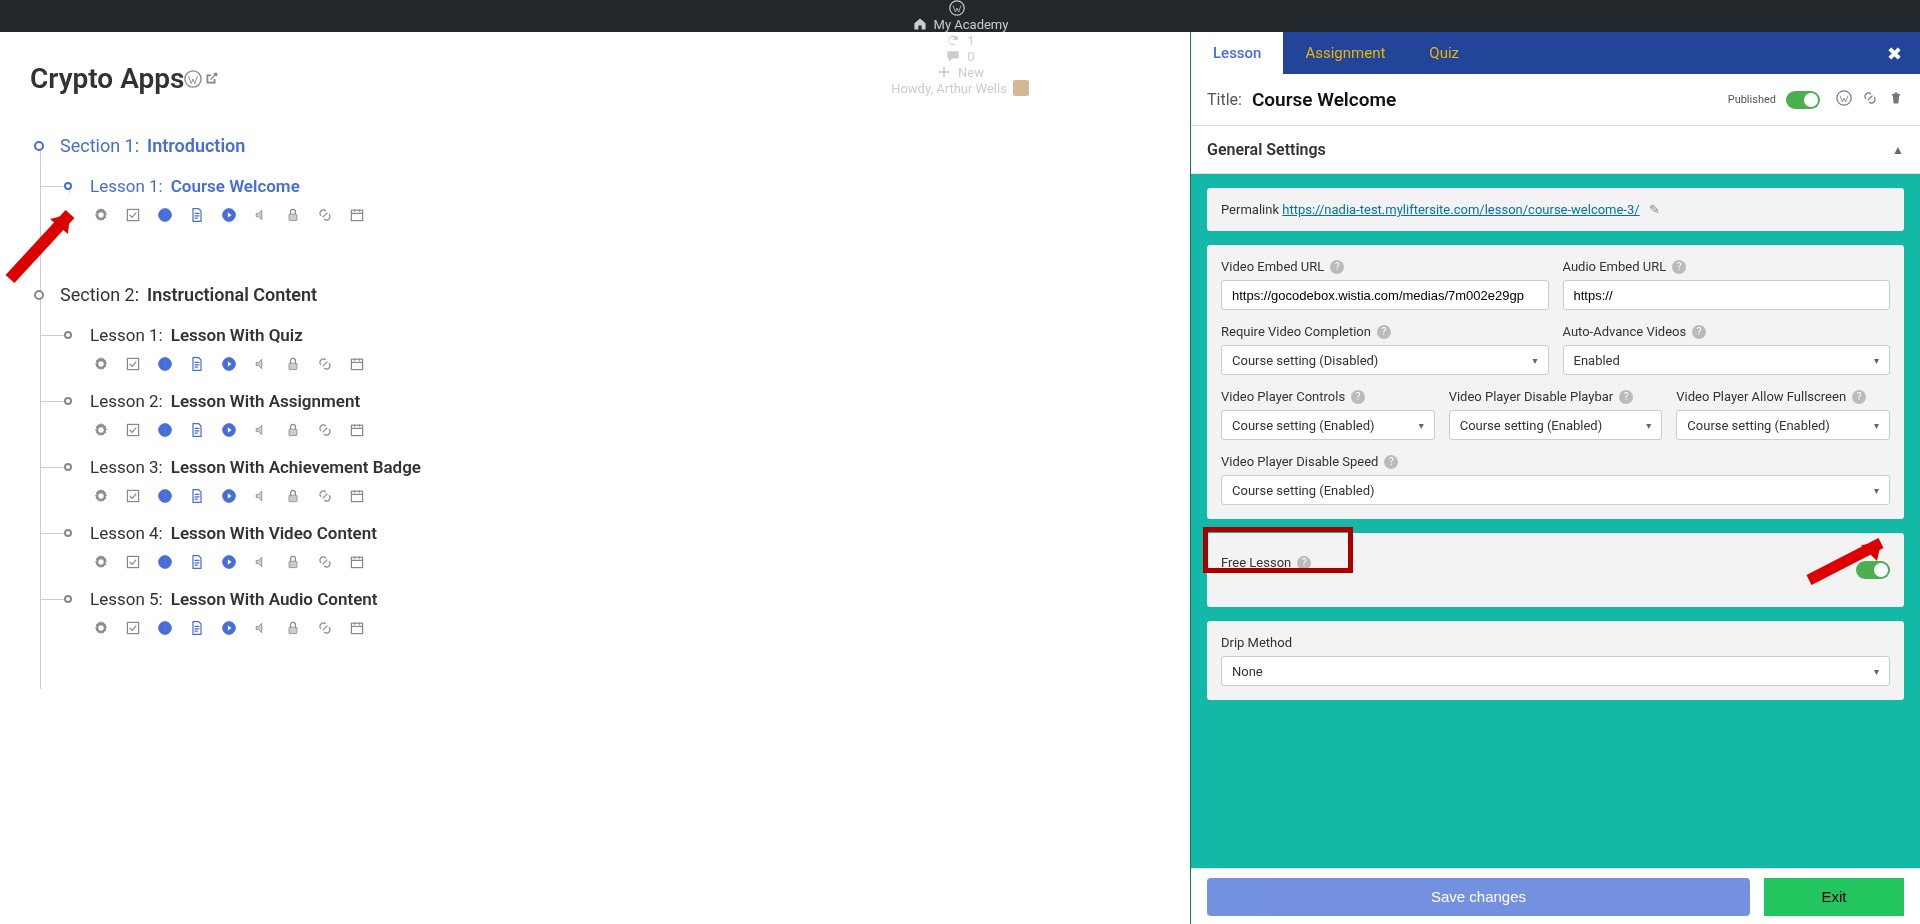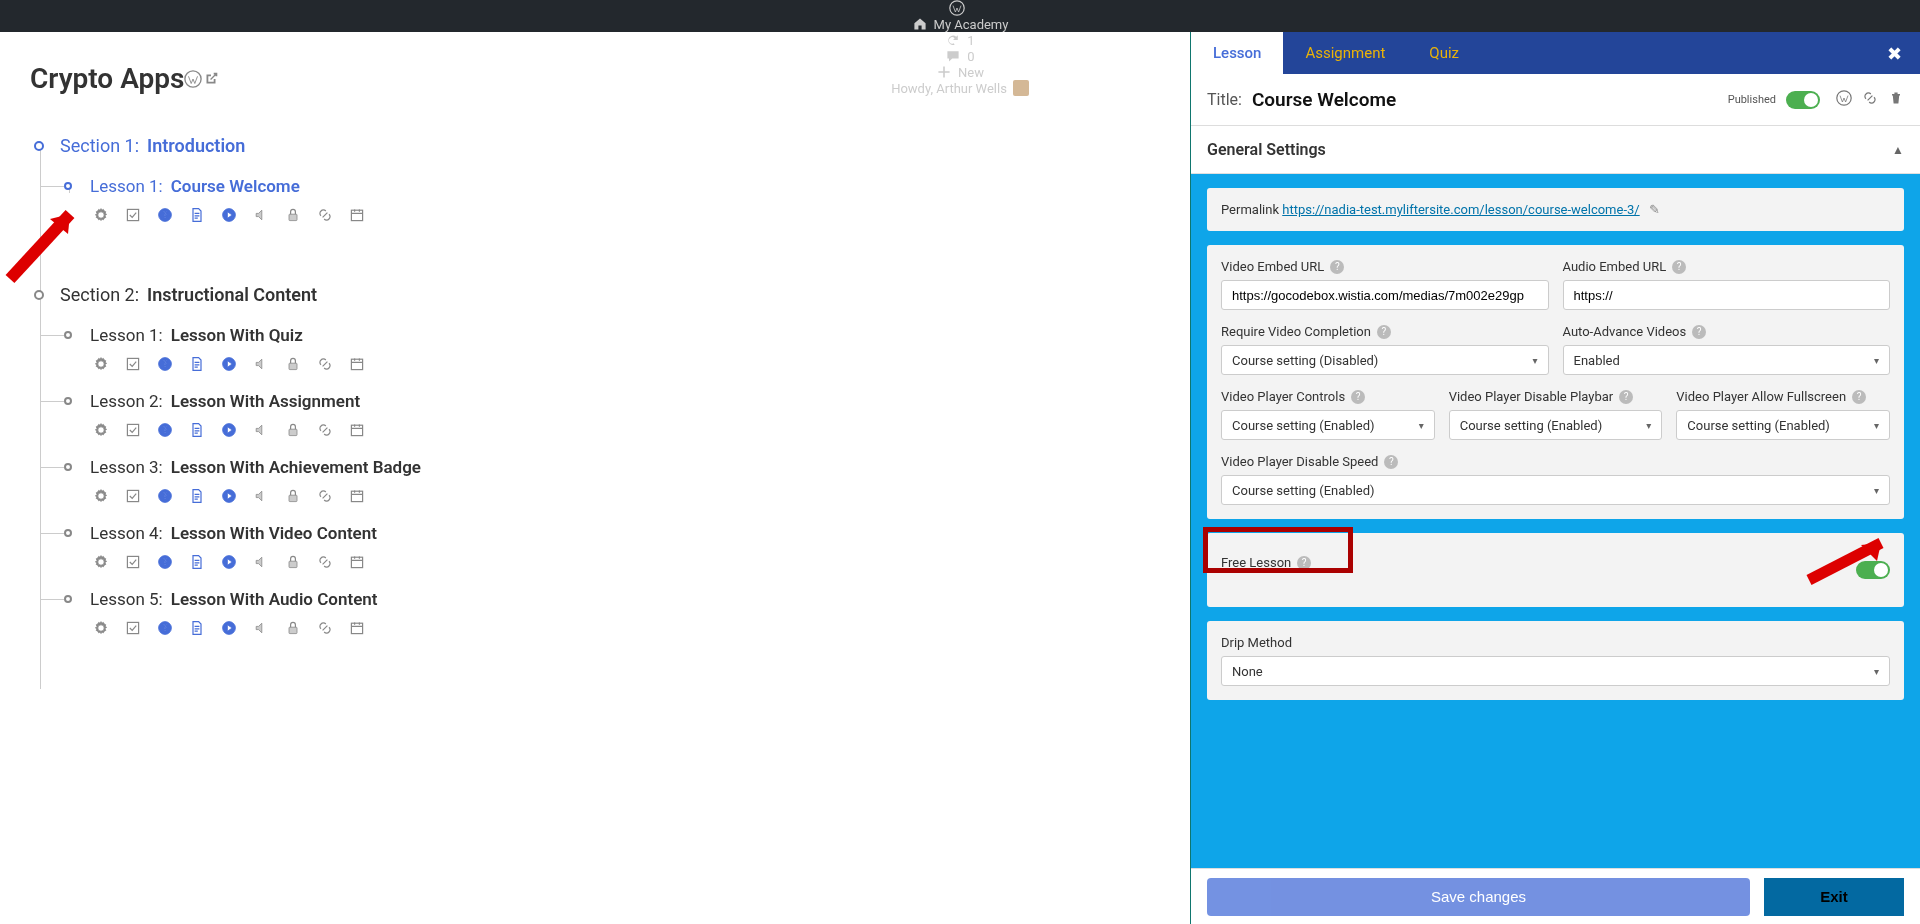--- a/index.html
+++ b/index.html
@@ -55,39 +55,39 @@
 .title-row .spacer { flex: 1; }
 .title-row .pubtxt { font-size: 11px; color: #555; }
 .toggle { width: 34px; height: 18px; border-radius: 9px; background: #4caf50; position: relative; display: inline-block; cursor: pointer; }
 .toggle::after { content: ''; position: absolute; right: 2px; top: 2px; width: 14px; height: 14px; border-radius: 50%; background: #fff; }
 .action-icons { display: flex; gap: 10px; margin-left: 6px; }
 .action-icons span svg { width: 16px; height: 16px; fill: #777; cursor: pointer; }
 
 .panel-head { padding: 14px 16px; font-weight: 600; font-size: 16px; display: flex; align-items: center; border-bottom: 1px solid #e0e0e0; }
 .panel-head .caret { margin-left: auto; color: #666; font-size: 12px; }
 
-.panel-body { padding: 14px 16px 20px; background: #0ea5e9; flex: 1; overflow-y: auto; position: relative; }
+.panel-body { padding: 14px 16px 20px; background: #14b8a6; flex: 1; overflow-y: auto; position: relative; }
 .fbox { background: #f3f3f3; padding: 14px; border-radius: 3px; margin-bottom: 14px; position: relative; }
 .frow { display: flex; gap: 14px; margin-bottom: 14px; }
 .frow:last-child { margin-bottom: 0; }
 .fcell { flex: 1; }
 .flabel { font-size: 13px; color: #333; margin-bottom: 6px; display: flex; align-items: center; gap: 6px; }
 .flabel .help { width: 14px; height: 14px; border-radius: 50%; background: #bbb; color: #fff; font-size: 10px; display: inline-flex; align-items: center; justify-content: center; }
 input.finput, .fselect { width: 100%; height: 30px; border: 1px solid #ccc; border-radius: 3px; padding: 0 10px; font-size: 13px; background: #fff; }
 .fselect { display: flex; align-items: center; justify-content: space-between; cursor: pointer; }
 .fselect::after { content: '▾'; color: #666; font-size: 10px; }
 .permalink { font-size: 13px; color: #333; }
 .permalink a { color: #0073aa; text-decoration: underline; }
 .permalink .pencil { margin-left: 6px; color: #888; cursor: pointer; }
 .free-row { display: flex; align-items: center; padding: 8px 0; }
 .free-row .spacer { flex: 1; }
 
 .footer { height: 56px; display: flex; align-items: center; gap: 14px; padding: 0 16px; background: #fff; border-top: 1px solid #ddd; }
 .btn-save { flex: 1; height: 38px; background: #466dd8; opacity: 0.75; color: #fff; border: none; border-radius: 4px; font-size: 15px; font-weight: 500; cursor: pointer; }
-.btn-exit { width: 140px; height: 38px; background: #0369a1; border: none; font-size: 15px; font-weight: 700; cursor: pointer; }
+.btn-exit { width: 140px; height: 38px; background: #22c55e; border: none; font-size: 15px; font-weight: 400; cursor: pointer; }
 </style>
 </head>
 <body>
 
 <div class="admin-bar">
   <a href="#">
       <svg viewBox="0 0 20 20">
         <circle cx="10" cy="10" r="9" fill="none" stroke="#ccc" stroke-width="1.5"></circle>
         <path d="M5 7l3 8 2-5 2 5 3-8" fill="none" stroke="#ccc" stroke-width="1"></path>
       </svg>

